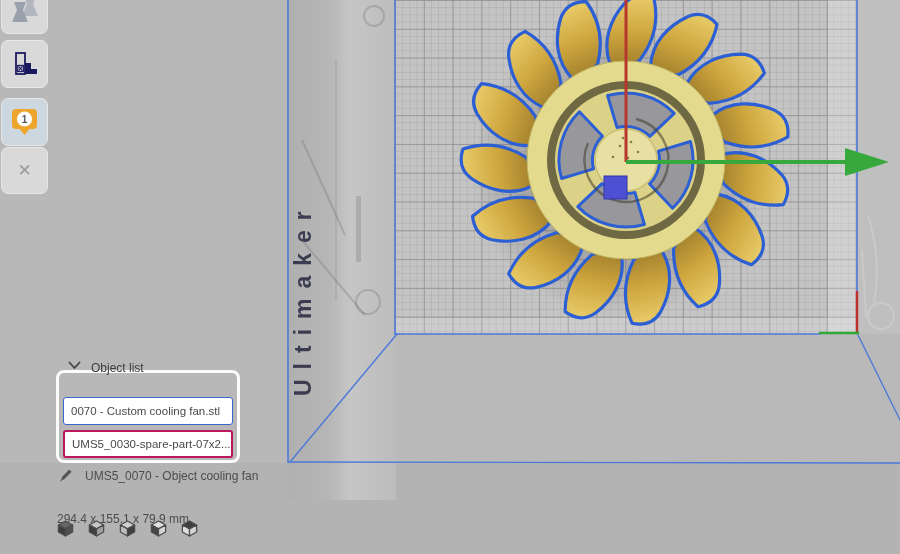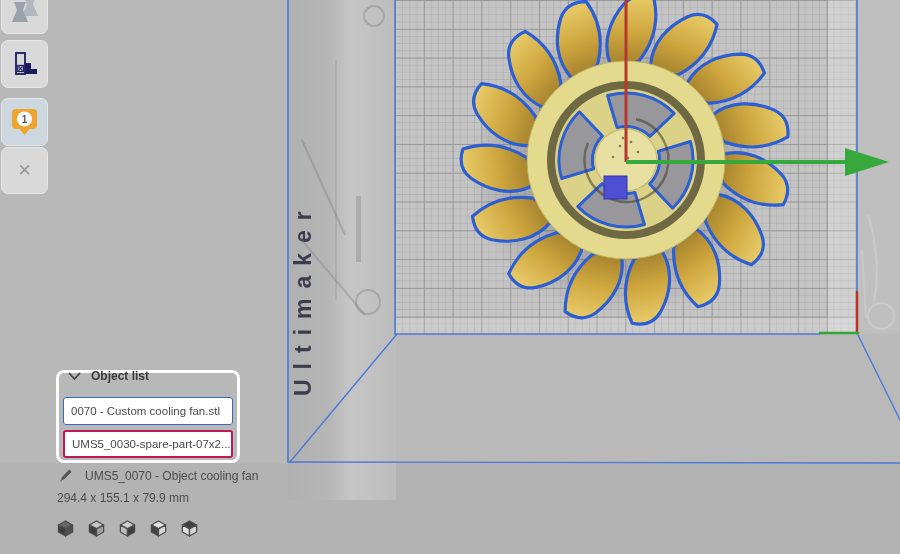--- a/index.html
+++ b/index.html
@@ -36,32 +36,32 @@
   
   .tbtn{position:absolute; left:1px; width:47px; height:48px; background:#d9d9d9;
         border:1px solid #e7e7e7; border-radius:7px; box-sizing:border-box;
         display:flex; align-items:center; justify-content:center;}
   .tbtn.active{background:#ccd7df;}
   .tbtn .x-glyph{font-size:17px; font-weight:bold; color:#9b9b9b; line-height:1;}
 
   
   .olist-box{position:absolute; left:56px; top:370px; width:184px; height:93px;
         border:3px solid #fcfcfc; border-radius:8px; box-sizing:border-box;}
-  .olist-header{position:absolute; left:68px; top:369px; display:flex; align-items:center; gap:10px;font-weight:bold;}
+  .olist-header{position:absolute; left:68px; top:361px; display:flex; gap:10px;}
   .olist-header span{font-size:12px; color:#3c3c3c;}
   .olist-item{position:absolute; left:63px; width:170px; height:28px; background:#fff;
         border-radius:3px; box-sizing:border-box; display:flex; align-items:center;
         padding:12px 7px; font-size:11.5px; color:#4a4a4a; white-space:nowrap; overflow:hidden;}
   .olist-item.sel{top:397px; border:1.5px solid #3a66cc;}
   .olist-item.unsel{top:430px; border:2px solid #be185d;}
 
   
   .sel-name{position:absolute; left:85px; top:469px; font-size:12px; color:#4c4c4c;}
   .pencil{position:absolute; left:59px; top:468px;}
-  .sel-dims{position:absolute; left:57px; top:491px; font-size:12px; color:#4c4c4c;}
+  .sel-dims{position:absolute; left:57px; top:512px; font-size:12px; color:#4c4c4c;}
   .viewcubes{position:absolute; left:56px; top:518px; display:flex; gap:12px;}
   .vbtn{width:19px; height:21px; display:flex; align-items:center; justify-content:center;}
 </style>
 </head>
 <body>
 
 <div class="app">
 
   <div class="right-strip"></div>
   <div class="mid-floor"></div>

